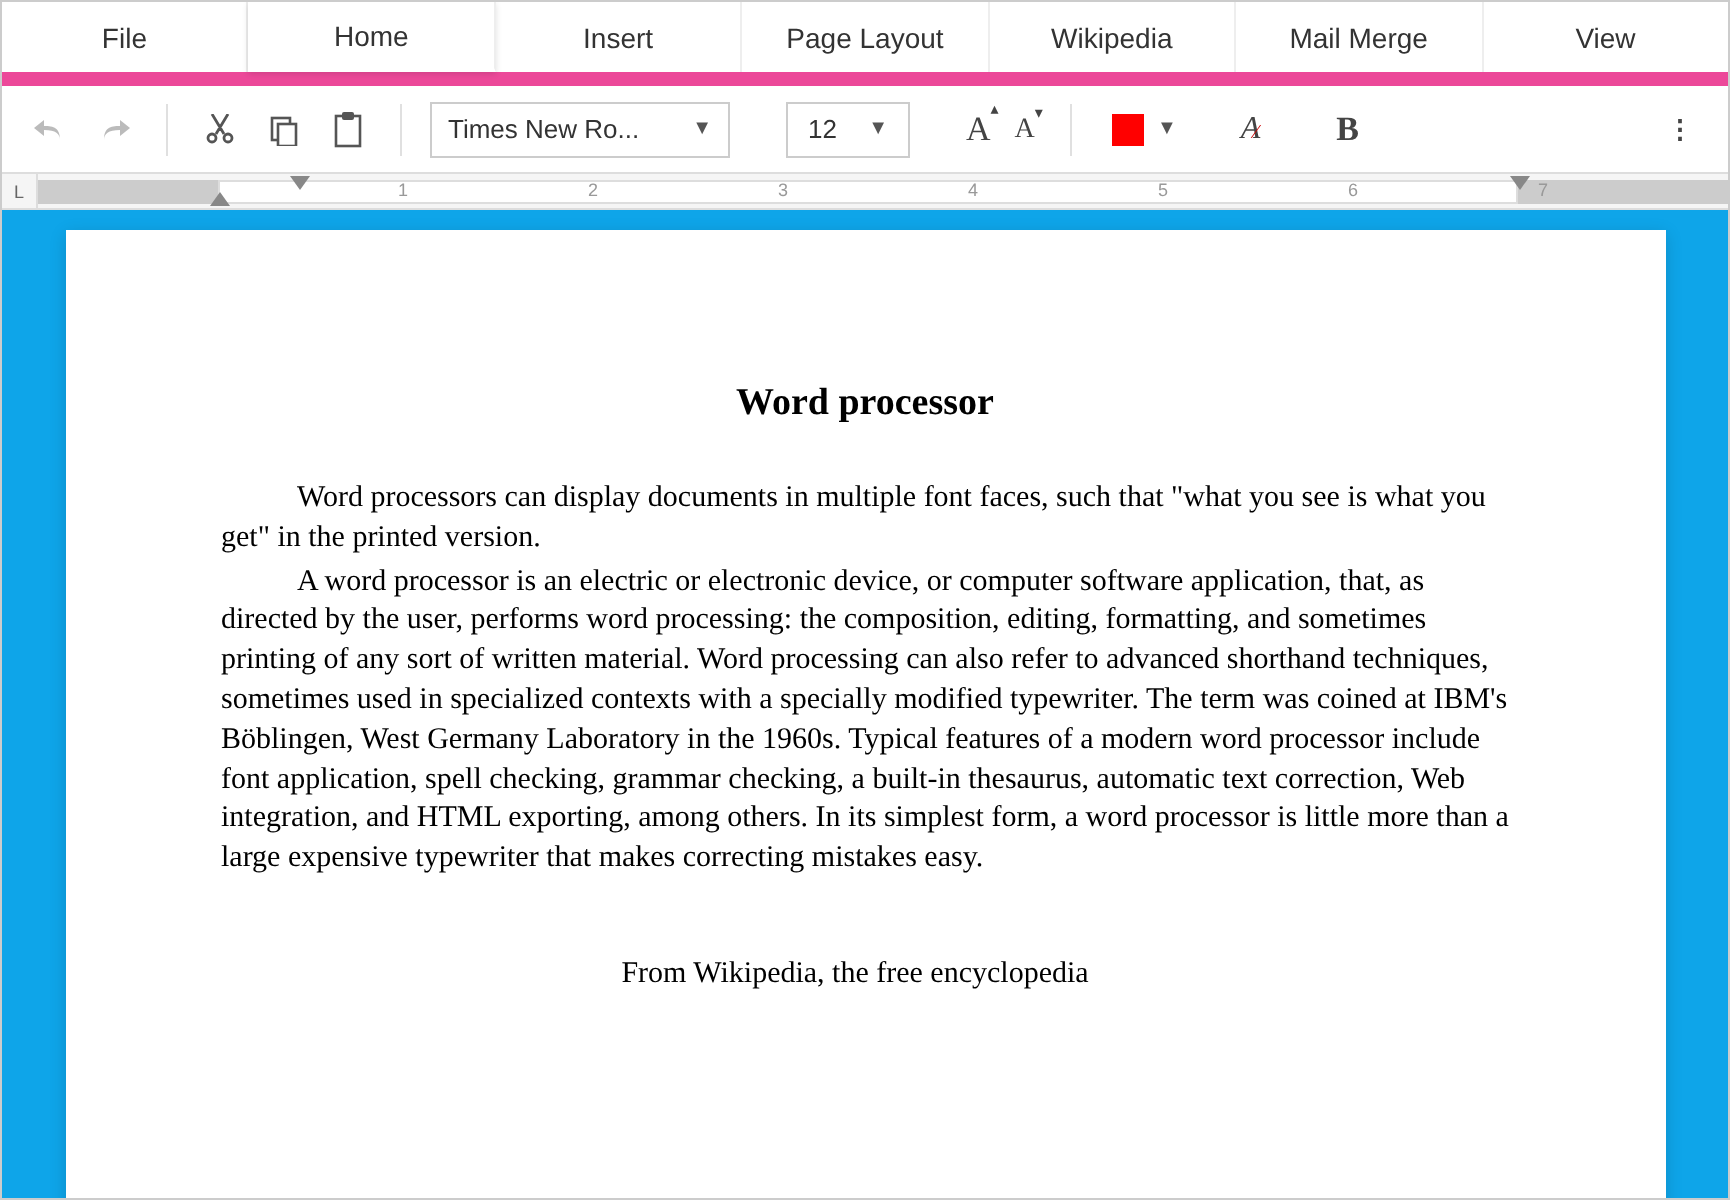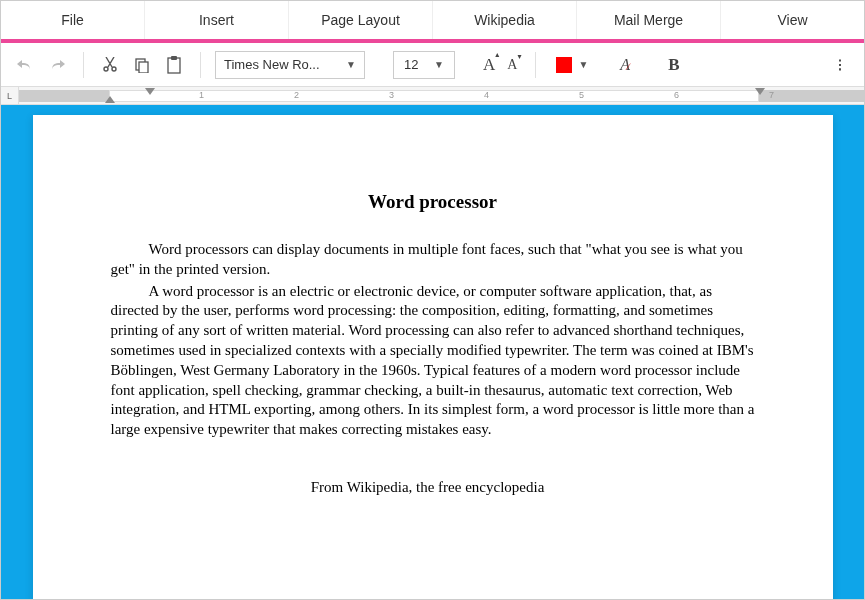--- a/index.html
+++ b/index.html
@@ -10,21 +10,21 @@
     width: 865px;
     height: 600px;
     overflow: hidden;
     background: #fff;
     border: 1px solid #ccc;
   }
   
   .ribbon-tabs {
     display: flex;
     height: 42px;
-    border-bottom: 4px solid #ec4899;
+    border-bottom: 7px solid #ec4899;
     background: #fff;
   }
   .ribbon-tab {
     flex: 1;
     display: flex;
     align-items: center;
     justify-content: center;
     font-size: 14px;
     color: #333;
     cursor: pointer;
@@ -163,20 +163,21 @@
   }
   ::-webkit-scrollbar { width: 14px; background:#f0f0f0; }
   ::-webkit-scrollbar-thumb { background:#c4c4c4; }
   svg { display:block; }
 </style>
 </head>
 <body>
 
 <div class="ribbon-tabs">
   <div class="ribbon-tab">File</div>
+  <div class="ribbon-tab active">Home</div>
   <div class="ribbon-tab">Insert</div>
   <div class="ribbon-tab">Page Layout</div>
   <div class="ribbon-tab">Wikipedia</div>
   <div class="ribbon-tab">Mail Merge</div>
   <div class="ribbon-tab">View</div>
 </div>
 
 <div class="toolbar">
   <div class="tool-btn disabled">
     <svg width="18" height="14" viewBox="0 0 18 14">

